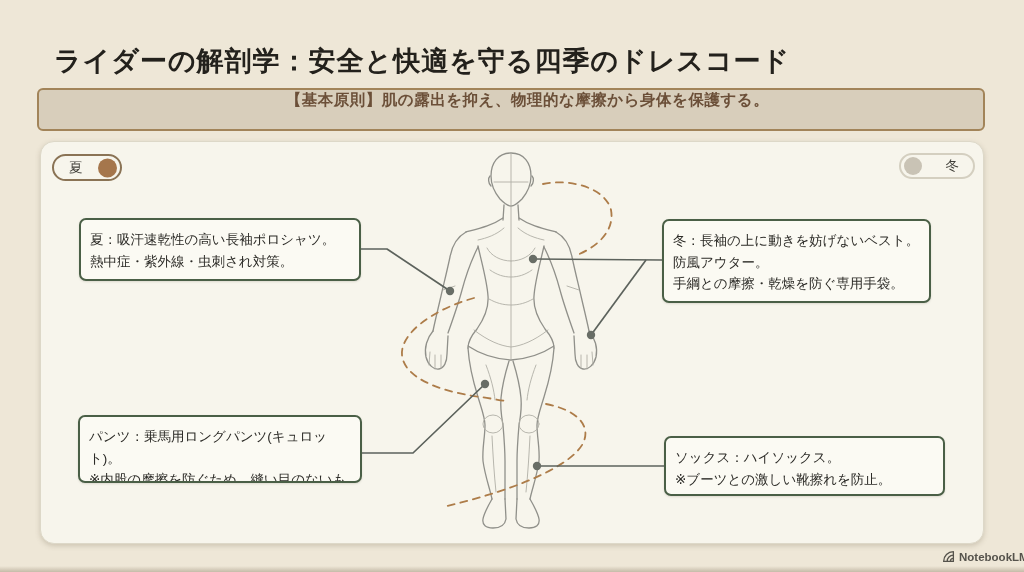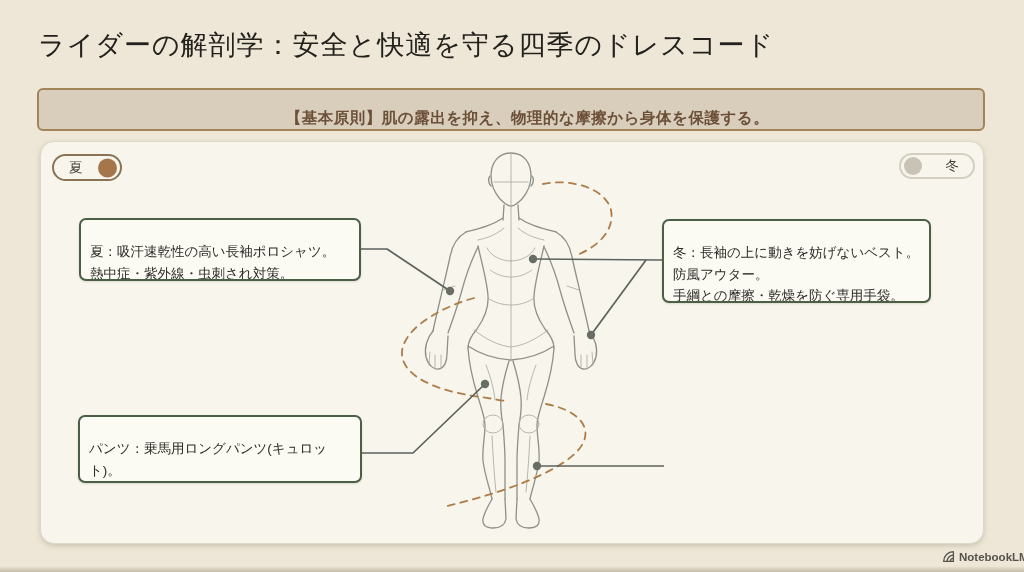--- a/index.html
+++ b/index.html
@@ -7,29 +7,29 @@
     position:relative; width:1024px; height:572px; overflow:hidden;
     background:#eee7d7;
     font-family:"Liberation Sans","DejaVu Sans",sans-serif;
   }
   .stage::after{
     content:""; position:absolute; left:0; right:0; bottom:0; height:6px;
     background:linear-gradient(to bottom, rgba(120,105,80,0), rgba(120,105,80,.35));
     pointer-events:none;
   }
   .title{
-    position:absolute; left:38px; top:27px; margin:0;
+    position:absolute; left:38px; top:27px; margin:16px;
     font-family:"Liberation Serif","DejaVu Serif",serif;
-    font-size:27px; font-weight:400; letter-spacing:1px; color:#23211c;
+    font-size:27px; font-weight:700; letter-spacing:1px; color:#23211c;
   }
   .banner{
     position:absolute; left:37px; top:88px; width:948px; height:43px;
     box-sizing:border-box; border:2px solid #a28459; border-radius:6px;
     background:#d8cebb;
-    display:flex; align-items:flex-end; justify-content:center;
+    display:flex; align-items:flex-start; justify-content:center;
     font-size:15.5px; font-weight:600; color:#6b4f38; letter-spacing:.5px;padding-left:33px;
   }
   .card{
     position:absolute; left:40px; top:141px; width:944px; height:403px;
     box-sizing:border-box; background:#f7f5ec;
     border:1px solid #ddd8c8; border-radius:14px;
     box-shadow:0 2px 5px rgba(110,100,75,.25);
     z-index:1;
   }
   .overlay{ position:absolute; left:0; top:0; z-index:2; pointer-events:none; }
@@ -41,21 +41,21 @@
   .toggle .knob{ position:absolute; border-radius:50%; }
   .toggle-summer{ left:52px; top:154px; width:70px; height:27px; border:2px solid #8a7355; }
   .toggle-summer .t-label{ margin-left:15px; }
   .toggle-summer .knob{ right:3px; top:50%; transform:translateY(-50%); width:19px; height:19px; background:#a5764c; }
   .toggle-winter{ left:899px; top:153px; width:76px; height:26px; border:2px solid #d4cfc0; }
   .toggle-winter .t-label{ margin-left:auto; margin-right:14px; }
   .toggle-winter .knob{ left:3px; top:50%; transform:translateY(-50%); width:18px; height:18px; background:#c9c3b5; }
   .callout{
     position:absolute; box-sizing:border-box; z-index:3;
     border:2px solid #4a5f46; border-radius:7px; background:#fbfaf3;
-    padding:21px 9px; font-size:13.5px; line-height:1.6; color:#2c2b27;
+    padding:9px 9px; font-size:13.5px; line-height:1.6; color:#2c2b27;
     white-space:pre-line; overflow:hidden;
     box-shadow:0 1px 2px rgba(100,95,80,.18);
   }
   .callout-summer{ left:79px;  top:218px; width:282px; height:63px; }
   .callout-winter{ left:662px; top:219px; width:269px; height:84px; }
   .callout-pants{  left:78px;  top:415px; width:284px; height:68px; }
   .callout-socks{  left:664px; top:436px; width:281px; height:60px; }
   .brand{
     position:absolute; left:942px; top:550px; z-index:4;
     display:flex; align-items:center; gap:4px;
@@ -162,20 +162,22 @@
     <span class="t-label">冬</span>
   </div>
 
   <div class="callout callout-summer">夏：吸汗速乾性の高い長袖ポロシャツ。
 熱中症・紫外線・虫刺され対策。</div>
   <div class="callout callout-winter">冬：長袖の上に動きを妨げないベスト。
 防風アウター。
 手綱との摩擦・乾燥を防ぐ専用手袋。</div>
   <div class="callout callout-pants">パンツ：乗馬用ロングパンツ(キュロット)。
 ※内股の摩擦を防ぐため、縫い目のないものが理想。ショートパンツは厳禁。</div>
+  <div class="callout callout-socks">ソックス：ハイソックス。
+※ブーツとの激しい靴擦れを防止。</div>
 
   <div class="brand">
     <svg width="13" height="13" viewBox="0 0 24 24" fill="none" stroke="#55534c" stroke-width="2.4" stroke-linejoin="round" stroke-linecap="round">
       <path d="M3 21 C3 11 11 3 21 3 L21 21 Z"></path>
       <path d="M9.5 21 C9.5 14.5 14.5 9.5 21 9.5"></path>
       <path d="M15.5 21 C15.5 18 18 15.5 21 15.5"></path>
     </svg>
     <span>NotebookLM</span>
   </div>
 

